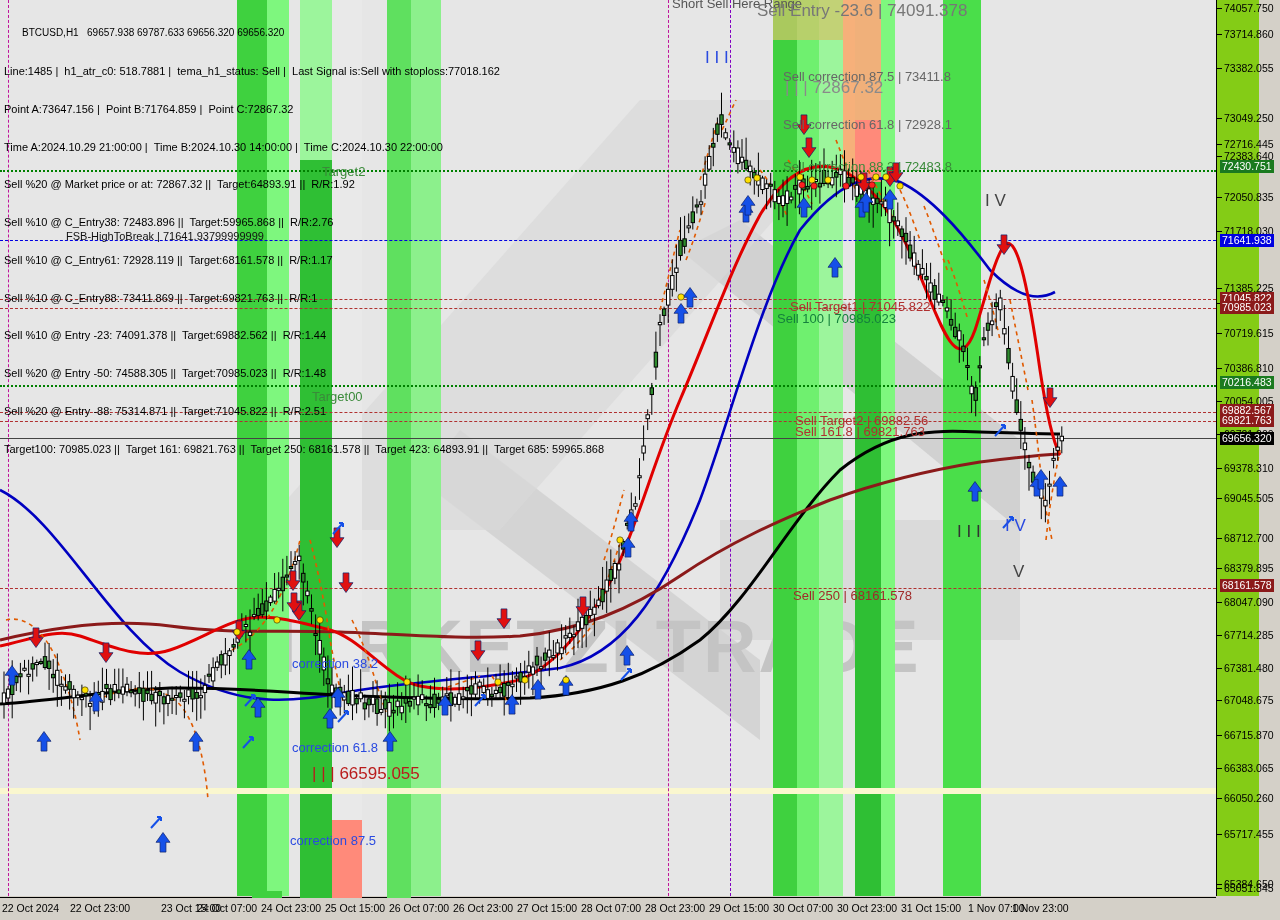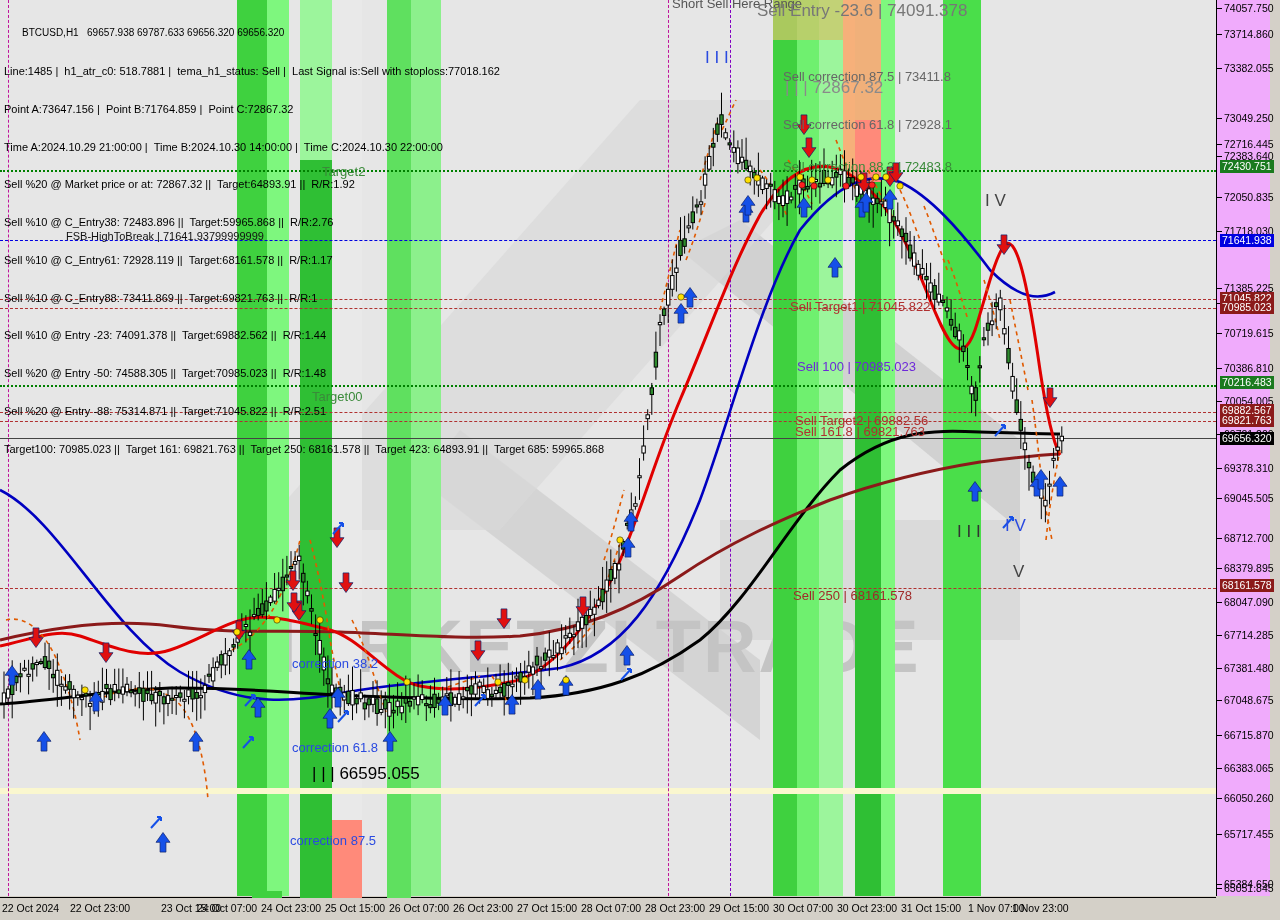--- a/index.html
+++ b/index.html
@@ -17,21 +17,21 @@
 
   
   .band{position:absolute;top:0;bottom:0;}
 
   
   #hdr{position:absolute;left:4px;top:2px;z-index:40;font-size:11px;line-height:12.6px;color:#000;white-space:pre;}
   #hdr .l0{font-size:10px;}
   #hdr div{font-family:"Liberation Sans",sans-serif;}
 
   
-  #axis{position:absolute;left:1217px;top:0;width:53px;height:896px;background:#f0abfc;}
+  #axis{position:absolute;left:1217px;top:0;width:42px;height:896px;background:#84cc16;}
   .tick{position:absolute;left:0;width:63px;height:13px;font-size:10.5px;color:#000;line-height:13px;}
   .tick .tk{position:absolute;left:0;top:6px;width:5px;height:1px;background:#000;}
   .tick span{position:absolute;left:7px;top:0;}
   .plabel{position:absolute;left:3px;height:13px;line-height:13px;font-size:10.5px;padding:0 2px;white-space:nowrap;}
 
   
   #taxis{position:absolute;left:0;top:897px;width:1216px;height:23px;background:#d4d0c8;border-top:1px solid #000;}
   .tlab{position:absolute;top:4px;font-size:10.5px;color:#000;white-space:nowrap;}
   #taxis .tband{position:absolute;top:-7px;height:7px;}
 
@@ -1375,33 +1375,33 @@
         </svg>
 
       <div class="ann nosel" style="left:672px;top:-4px;color:#555;font-size:13px;">Short Sell Here Range</div>
       <div class="ann lg nosel" style="left:757px;top:1px;color:#777;">Sell Entry -23.6 | 74091.378</div>
       <div class="ann nosel" style="left:783px;top:69px;color:#666;">Sell correction 87.5 | 73411.8</div>
       <div class="ann lg nosel" style="left:785px;top:78px;color:#8a8a8a;">| | | 72867.32</div>
       <div class="ann nosel" style="left:783px;top:117px;color:#666;">Sell correction 61.8 | 72928.1</div>
       <div class="ann nosel" style="left:783px;top:159px;color:#3a8a3a;">Sell correction 88.2 | 72483.8</div>
 
       <div class="ann nosel" style="left:790px;top:299px;color:#b03030;">Sell Target1 | 71045.822</div>
-      <div class="ann nosel" style="left:797px;top:311px;color:#6d28d9;margin-top:48px;">Sell 100 | 70985.023</div>
+      <div class="ann nosel" style="left:777px;top:311px;color:#15803d;">Sell 100 | 70985.023</div>
       <div class="ann nosel" style="left:795px;top:413px;color:#b03030;">Sell Target2 | 69882.56</div>
       <div class="ann nosel" style="left:795px;top:424px;color:#b03030;">Sell 161.8 | 69821.763</div>
       <div class="ann nosel" style="left:793px;top:588px;color:#a02a2a;">Sell 250 | 68161.578</div>
 
       <div class="ann sm nosel" style="left:66px;top:230px;color:#111;">FSB-HighToBreak  |  71641.93799999999</div>
 
       <div class="ann nosel" style="left:322px;top:164px;color:#3a8a3a;">Target2</div>
       <div class="ann nosel" style="left:312px;top:389px;color:#3a8a3a;">Target00</div>
 
       <div class="ann nosel" style="left:292px;top:656px;color:#2a4ae0;">correction 38.2</div>
       <div class="ann nosel" style="left:292px;top:740px;color:#2a4ae0;">correction 61.8</div>
-      <div class="ann lg nosel" style="left:312px;top:764px;color:#000000;">| | | 66595.055</div>
+      <div class="ann lg nosel" style="left:312px;top:764px;color:#b91c1c;">| | | 66595.055</div>
       <div class="ann nosel" style="left:290px;top:833px;color:#2a4ae0;">correction 87.5</div>
 
       <div class="ann lg nosel" style="left:985px;top:191px;color:#444;">I V</div>
       <div class="ann lg nosel" style="left:957px;top:522px;color:#333;">I I I</div>
       <div class="ann lg nosel" style="left:1005px;top:516px;color:#2a4ae0;">I V</div>
       <div class="ann lg nosel" style="left:1013px;top:562px;color:#444;">V</div>
       <div class="ann lg nosel" style="left:705px;top:48px;color:#2a4ae0;">I I I</div>
 
     </div>
 

